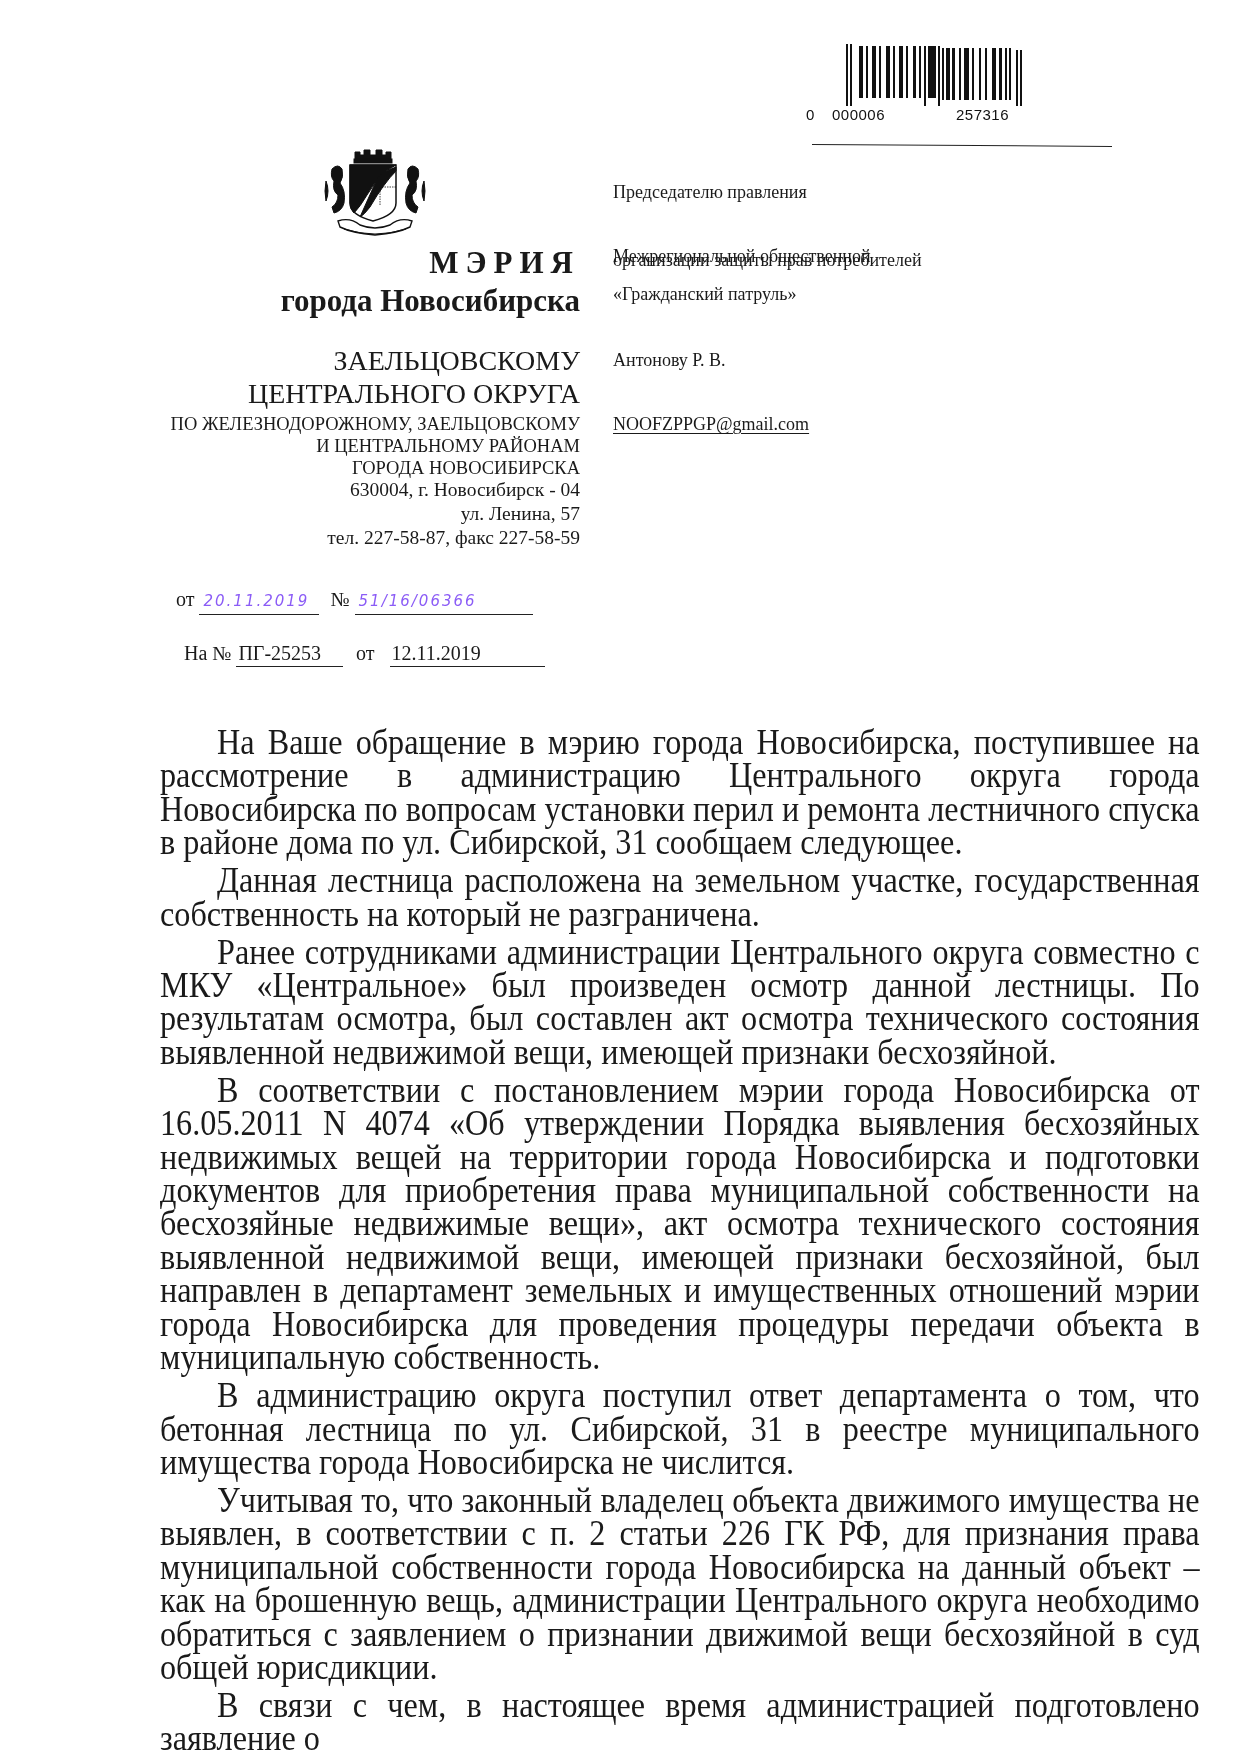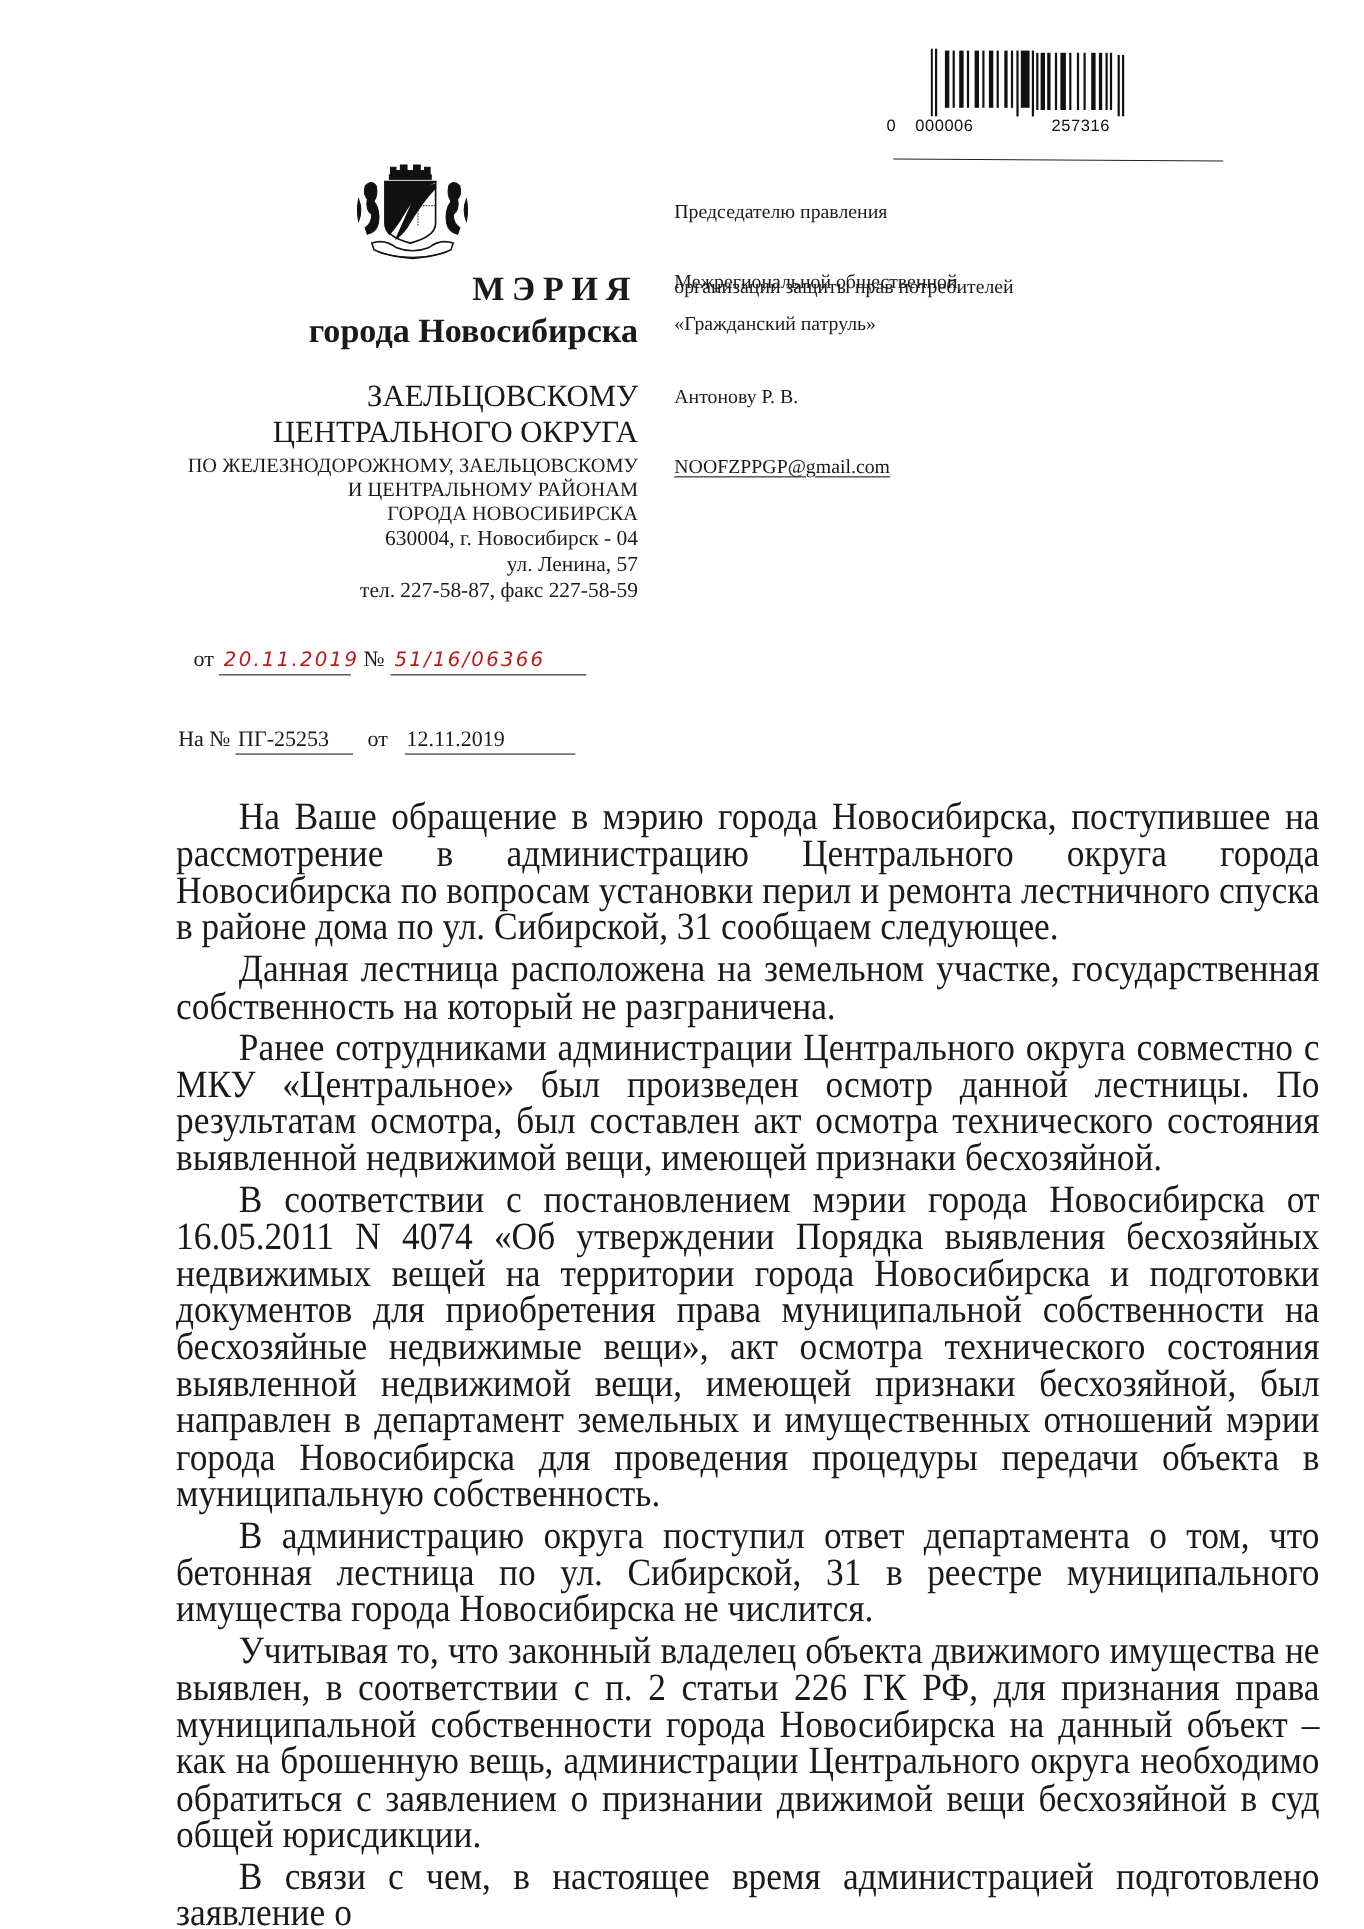--- a/index.html
+++ b/index.html
@@ -23,24 +23,24 @@
   .admin2 { top:378px; font-size:28px; line-height:32px; }
   .small { font-size:18.5px; line-height:22px; }
   .l1 { top:413px; } .l2 { top:435px; } .l3 { top:457px; }
   .addr1 { top:478px; font-size:19.5px; line-height:24px; }
   .addr2 { top:502px; font-size:19.5px; line-height:24px; }
   .addr3 { top:526px; font-size:19.5px; line-height:24px; }
 
   
   .reg-row { left:176px; font-size:20px; line-height:26px; white-space:nowrap; }
   .reg1 { top:586px; }
-  .reg2 { top:659px; }
+  .reg2 { top:640px;margin-left:22px; }
   .field { display:inline-block; border-bottom:1.3px solid #222; padding:0 4px; }
-  .hand { font-family:"DejaVu Sans",sans-serif; font-style:italic; font-size:18px;
-          letter-spacing:2px; color:#b91c1c; font-weight:300; }
+  .hand { font-family:"DejaVu Sans",sans-serif; font-style:italic; font-size:15px;
+          letter-spacing:2px; color:#8b5cf6; font-weight:300; }
   .f-date { width:112px; }
   .f-num { width:170px; }
 
   
   .recipient { left:613px; font-size:18px; line-height:30px; white-space:nowrap; }
   .r1 { top:177px; } .r2 { top:211px;margin-top:30px; } .r3 { top:245px; } .r4 { top:279px; }
   .r5 { top:345px; }
   .r6 { top:409px; text-decoration:underline; text-underline-offset:3px; }
 
   

